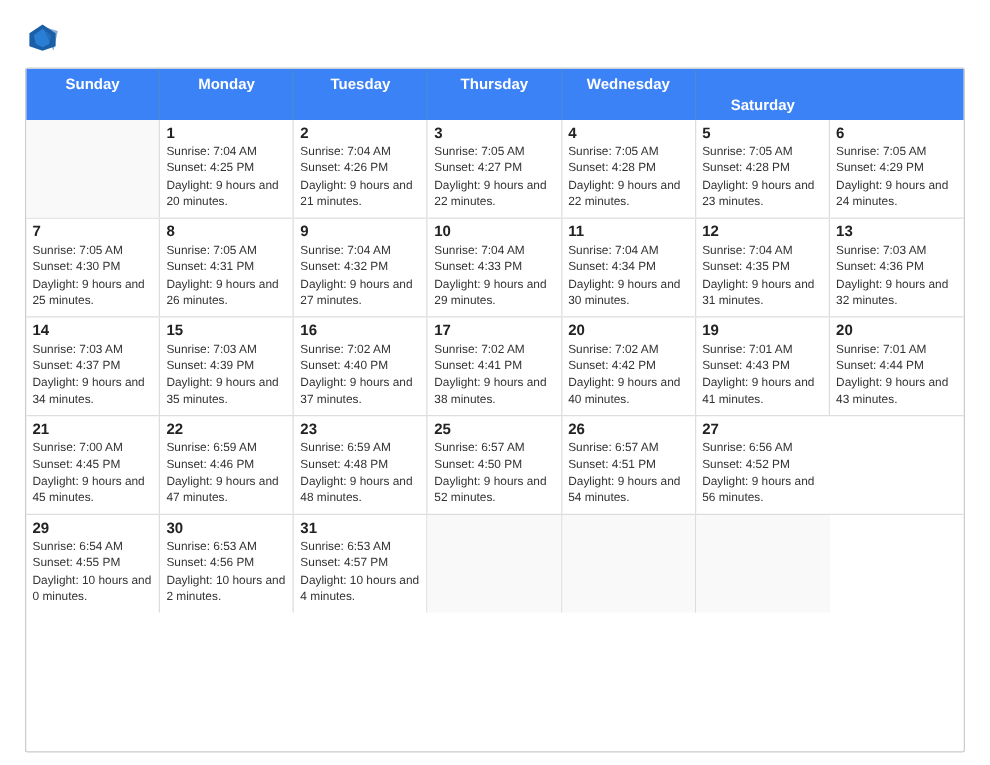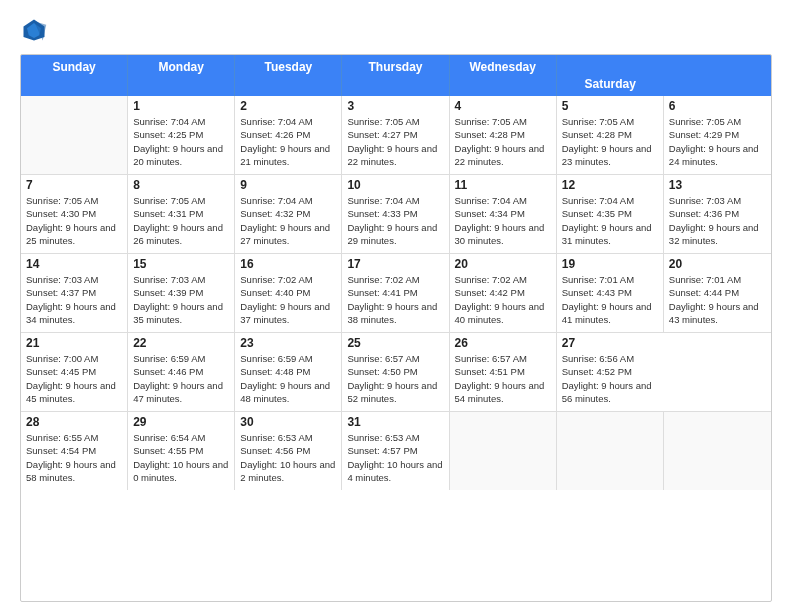--- a/index.html
+++ b/index.html
@@ -245,24 +245,20 @@
             <div class="day-num">26</div>
             <div class="day-info">Sunrise: 6:57 AM<br>Sunset: 4:51 PM<br>Daylight: 9 hours and 54 minutes.</div>
           </div>
           <div class="cal-cell">
             <div class="day-num">27</div>
             <div class="day-info">Sunrise: 6:56 AM<br>Sunset: 4:52 PM<br>Daylight: 9 hours and 56 minutes.</div>
           </div>
         </div>
         <div class="cal-row">
           <div class="cal-cell">
-            <div class="day-num">28</div>
-            <div class="day-info">Sunrise: 6:55 AM<br>Sunset: 4:54 PM<br>Daylight: 9 hours and 58 minutes.</div>
-          </div>
-          <div class="cal-cell">
             <div class="day-num">29</div>
             <div class="day-info">Sunrise: 6:54 AM<br>Sunset: 4:55 PM<br>Daylight: 10 hours and 0 minutes.</div>
           </div>
           <div class="cal-cell">
             <div class="day-num">30</div>
             <div class="day-info">Sunrise: 6:53 AM<br>Sunset: 4:56 PM<br>Daylight: 10 hours and 2 minutes.</div>
           </div>
           <div class="cal-cell">
             <div class="day-num">31</div>
             <div class="day-info">Sunrise: 6:53 AM<br>Sunset: 4:57 PM<br>Daylight: 10 hours and 4 minutes.</div>

